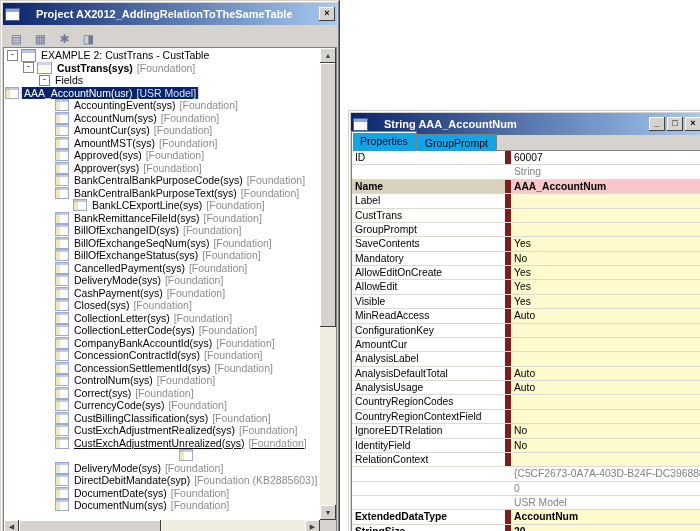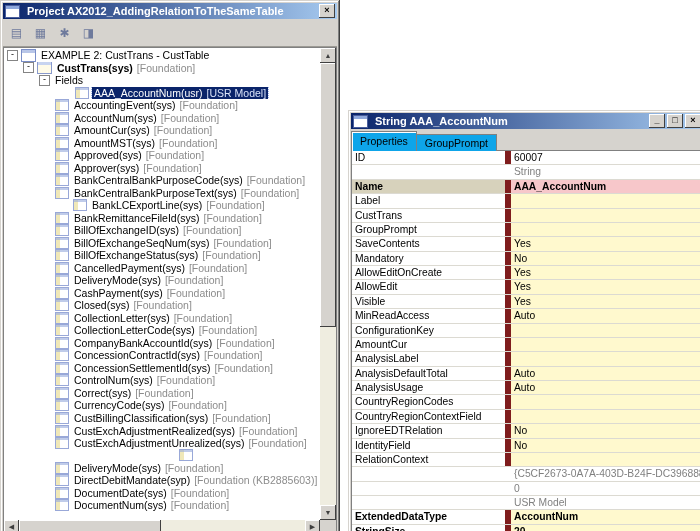--- a/index.html
+++ b/index.html
@@ -6,21 +6,21 @@
   body{width:700px;height:531px;position:relative;overflow:hidden;background:#fff;
        font-family:"Liberation Sans",sans-serif;font-size:11px;color:#000;}
 
   
   .window{position:absolute;background:#D6D3CE;padding:3px;
           box-shadow:inset -1px -1px 0 #404040,inset 1px 1px 0 #D6D3CE,
                      inset -2px -2px 0 #808080,inset 2px 2px 0 #fff;}
   .left-window{left:0;top:0;width:334px;height:531px;}
   .right-window{left:348px;top:110px;width:352px;height:421px;}
 
-  .titlebar{height:16px;display:flex;align-items:center;gap:7px;padding:0 2px;
+  .titlebar{height:22px;display:flex;align-items:center;gap:16px;padding:0 2px;
             background:linear-gradient(to right,#0A246A,#A6CAF0);
             color:#fff;font-weight:bold;font-size:11px;}
   .title-text{flex:1;white-space:nowrap;overflow:hidden;}
   .title-icon{width:13px;height:11px;flex:none;background:#fff;border:1px solid #4A5E9C;
               box-shadow:inset 0 3px 0 #8FA8DC;}
   .tb-btn{width:16px;height:14px;flex:none;background:#D6D3CE;color:#000;
           box-shadow:inset -1px -1px 0 #404040,inset 1px 1px 0 #fff;
           font-size:9px;line-height:12px;text-align:center;font-weight:bold;}
 
   
@@ -129,21 +129,21 @@
             <span class="node-label bold">CustTrans(sys)</span>
             <span class="node-suffix">[Foundation]</span>
           </span>
         </div>
         <div class="tree-row" style="padding-left: 34px;">
           <span class="expander">-</span>
           <span class="node-text">
             <span class="node-label">Fields</span>
           </span>
         </div>
-        <div class="tree-row" style="padding-left: 50px; margin-left: 20px;">
+        <div class="tree-row" style="">
           <span class="node-icon icon-field"></span>
           <span class="node-text selected">
             <span class="node-label">AAA_AccountNum(usr)</span>
             <span class="node-suffix">[USR Model]</span>
           </span>
         </div>
         <div class="tree-row" style="padding-left: 50px;">
           <span class="node-icon icon-field"></span>
           <span class="node-text">
             <span class="node-label">AccountingEvent(sys)</span>
@@ -318,28 +318,28 @@
             <span class="node-suffix">[Foundation]</span>
           </span>
         </div>
         <div class="tree-row" style="padding-left: 50px;">
           <span class="node-icon icon-field"></span>
           <span class="node-text">
             <span class="node-label">CustBillingClassification(sys)</span>
             <span class="node-suffix">[Foundation]</span>
           </span>
         </div>
-        <div class="tree-row" style="padding-left: 50px; align-items: flex-end;">
+        <div class="tree-row" style="padding-left: 50px;">
           <span class="node-icon icon-field"></span>
           <span class="node-text">
             <span class="node-label">CustExchAdjustmentRealized(sys)</span>
             <span class="node-suffix">[Foundation]</span>
           </span>
         </div>
-        <div class="tree-row" style="padding-left: 50px;">
+        <div class="tree-row" style="padding-left: 50px; text-decoration: underline;">
           <span class="node-icon icon-field"></span>
           <span class="node-text">
             <span class="node-label">CustExchAdjustmentUnrealized(sys)</span>
             <span class="node-suffix">[Foundation]</span>
           </span>
         </div>
         <div class="tree-row" style="padding-left: 50px; flex-direction: column;">
           <span class="node-icon icon-field"></span>
           <span class="node-text">
             <span class="node-label">DefaultDimension(sys)</span>

